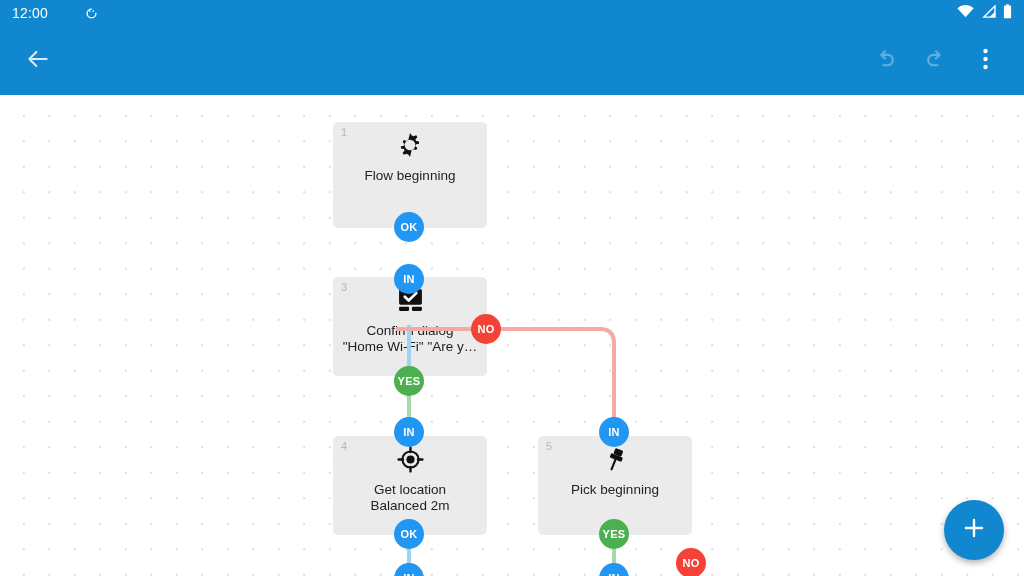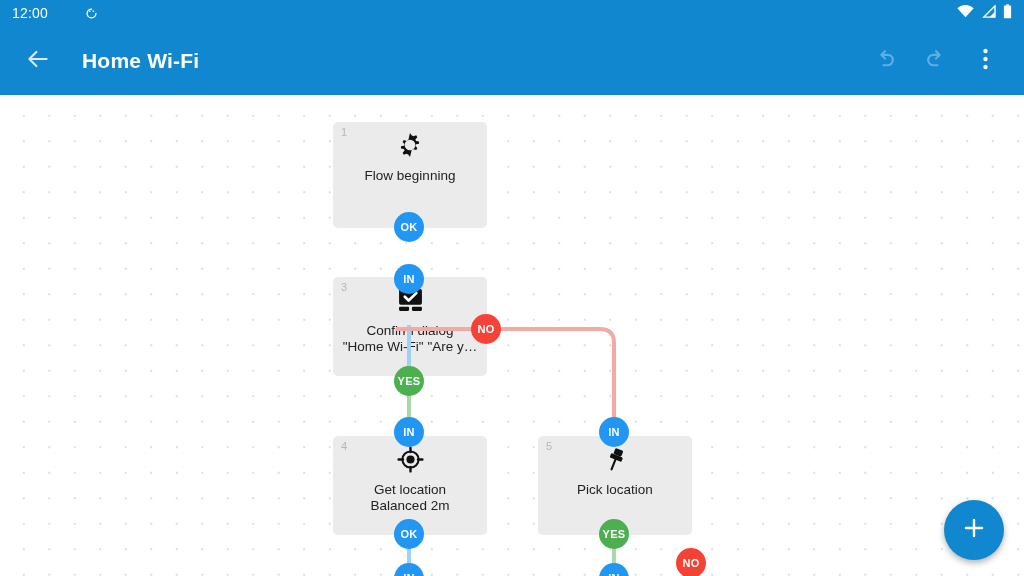--- a/index.html
+++ b/index.html
@@ -122,21 +122,20 @@
 </div>
 
 <div id="appbar">
   <div id="back-btn">
     <span>
       <svg width="26" height="26" viewBox="0 0 24 24">
         <path d="M20 12 H4 M10.5 5.5 L4 12 L10.5 18.5" fill="none" stroke="#dceaf5" stroke-width="1.9" stroke-linecap="round" stroke-linejoin="round"></path>
       </svg>
     </span>
   </div>
-  <div id="app-title">Home Wi-Fi</div>
 
   <div id="appbar-actions">
     <div class="action-btn">
       <span>
         <svg width="25" height="25" viewBox="0 0 24 24">
           <path d="M8.5 8.5 H14 a5 5 0 0 1 0 10 H10" fill="none" stroke="#5fb0e0" stroke-width="2.1" stroke-linecap="round" stroke-linejoin="round"></path>
           <path d="M11.5 5 L8 8.6 L11.6 12" fill="none" stroke="#5fb0e0" stroke-width="2.1" stroke-linecap="round" stroke-linejoin="round"></path>
         </svg>
       </span>
     </div>
@@ -226,21 +225,21 @@
     <div class="node-body">
       <span class="node-icon">
         <svg width="27" height="27" viewBox="0 0 24 24">
           <g transform="rotate(22 12 12)">
             <rect x="8.3" y="2.4" width="7.4" height="5.6" rx="1.1" fill="#111111"></rect>
             <rect x="6.4" y="8" width="11.2" height="4.2" rx="1.1" fill="#111111"></rect>
             <path d="M12 12.2 L12 21.4" stroke="#111111" stroke-width="1.9" stroke-linecap="round"></path>
           </g>
         </svg>
       </span>
-      <div class="node-label">Pick location</div>
+      <div class="node-label">Pick beginning</div>
     </div>
   </div>
   <div class="port blue" style="left:599px; top:322px;">IN</div>
   <div class="port green" style="left:599px; top:424px;">YES</div>
   <div class="port red" style="left:676px; top:453px;">NO</div>
 
   <div class="port blue" style="left:394px; top:468px;">IN</div>
   <div class="port blue" style="left:599px; top:468px;">IN</div>
 
   <div id="fab">

